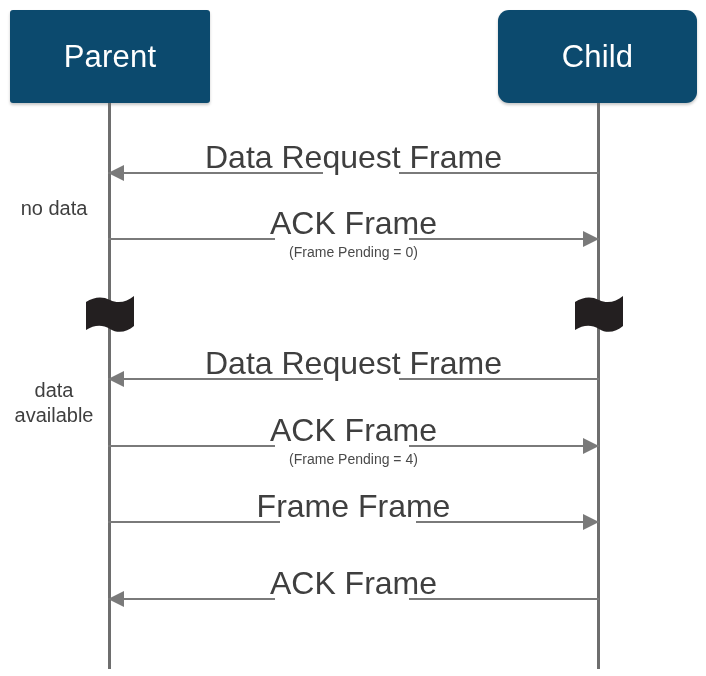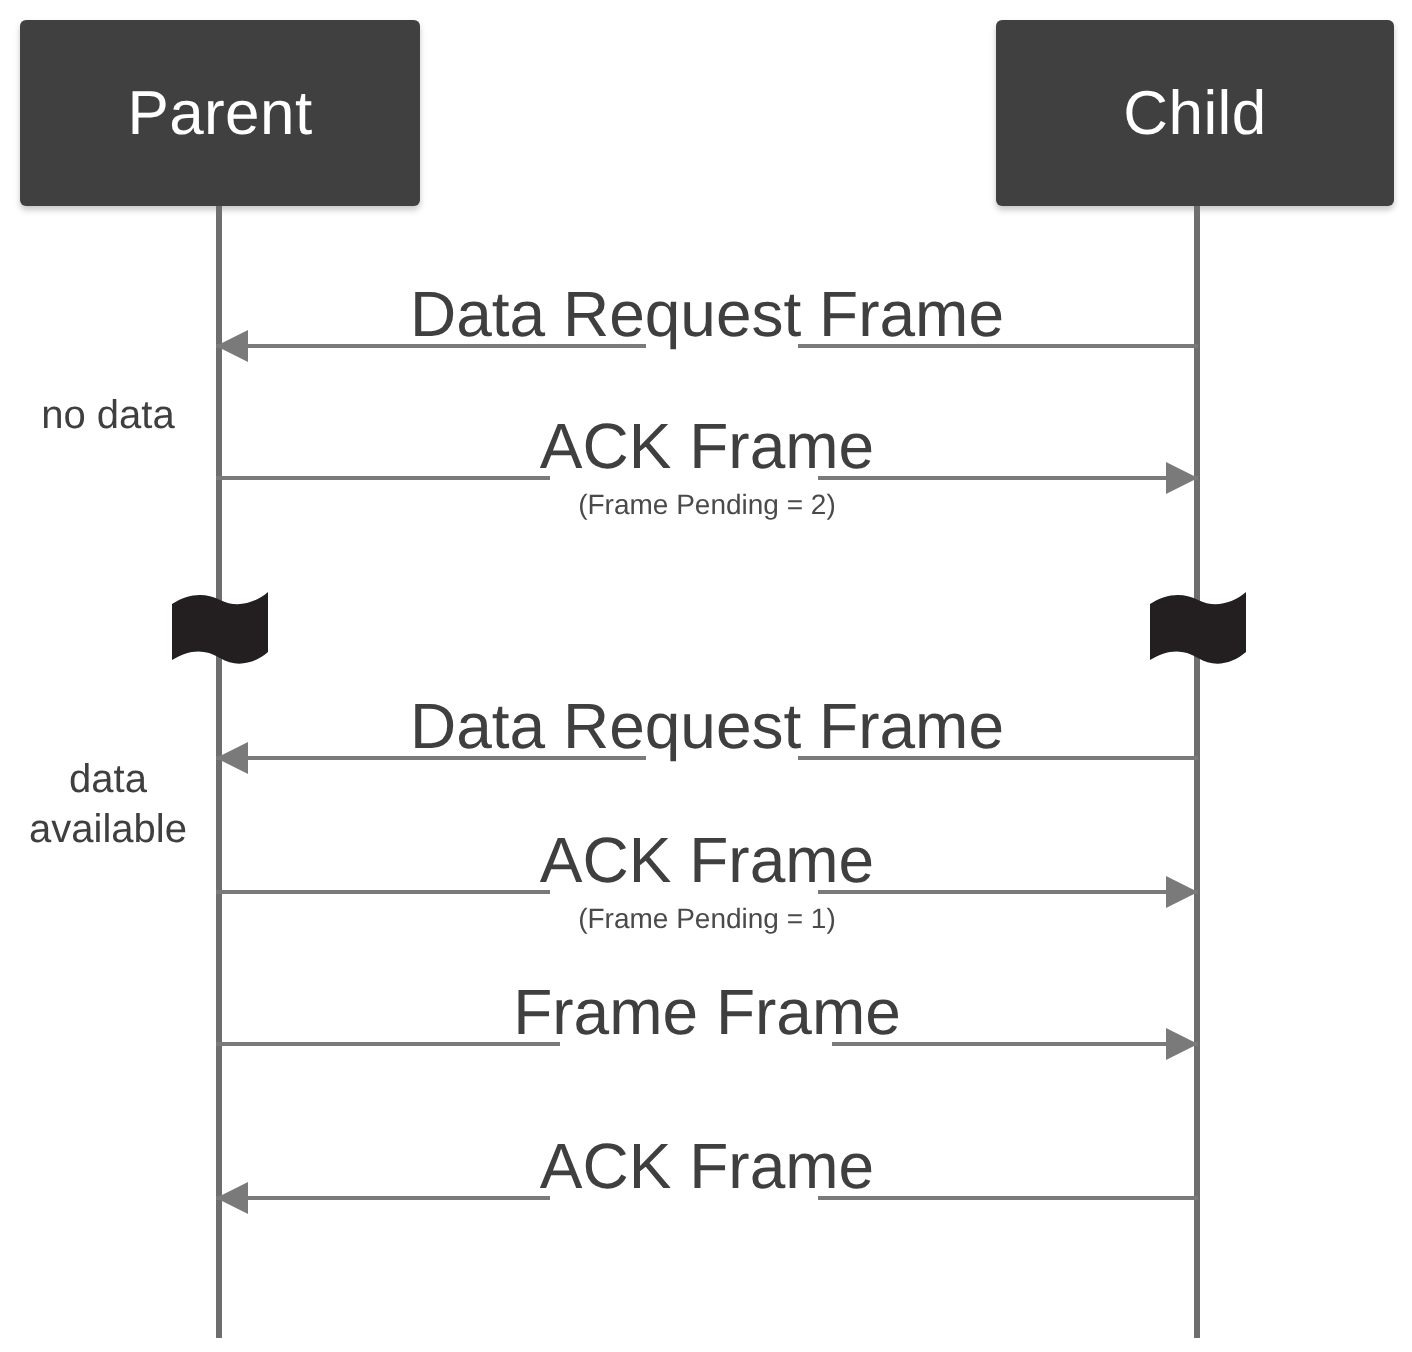--- a/index.html
+++ b/index.html
@@ -20,33 +20,33 @@
   }
 
   
   .participant {
     position: absolute;
     box-sizing: border-box;
     display: flex;
     align-items: center;
     justify-content: center;
     border-radius: 3px;
-    background: #404040;
+    background: #0c4a6e;
     box-shadow: 0 2px 3px rgba(0,0,0,0.22);
   }
   .participant-label {
     color: #ffffff;
     font-size: 31px;
     font-weight: 400;
     letter-spacing: 0.2px;
     line-height: 1;
     white-space: nowrap;
   }
   #participant-parent { left: 10px;  top: 10px; width: 200px; height: 93px; }
-  #participant-child  { left: 498px; top: 10px; width: 199px; height: 93px; }
+  #participant-child  { left: 498px; top: 10px; width: 199px; height: 93px; border-radius: 11px; }
 
   
   .lifeline {
     position: absolute;
     width: 3px;
     background: #6e6e6e;
   }
   #lifeline-parent { left: 108px; top: 103px; height: 566px; }
   #lifeline-child  { left: 597px; top: 103px; height: 566px; }
 
@@ -144,21 +144,21 @@
     <div class="msg-line seg-right" style="width:200px;"></div>
     <div class="arrowhead to-left"></div>
     <div class="msg-text">Data Request Frame</div>
   </div>
 
   <div class="message" style="top:238px;">
     <div class="msg-line seg-left" style="width:167px;"></div>
     <div class="msg-line seg-right" style="width:190px;"></div>
     <div class="arrowhead to-right"></div>
     <div class="msg-text">ACK Frame</div>
-    <div class="msg-subtext">(Frame Pending = 2)</div>
+    <div class="msg-subtext">(Frame Pending = 0)</div>
   </div>
 
   <div class="break-symbol" id="break-parent">
     <svg viewBox="0 0 52 40" width="52" height="40" xmlns="http://www.w3.org/2000/svg">
       <path d="M2,8 C10,3 18,2 26,6 C34,10 43,8 50,2 L50,32 C43,38 34,40 26,35 C18,30 10,31 2,36 Z" fill="#231F20"></path>
     </svg>
   </div>
   <div class="break-symbol" id="break-child">
     <svg viewBox="0 0 52 40" width="52" height="40" xmlns="http://www.w3.org/2000/svg">
       <path d="M2,8 C10,3 18,2 26,6 C34,10 43,8 50,2 L50,32 C43,38 34,40 26,35 C18,30 10,31 2,36 Z" fill="#231F20"></path>
@@ -170,21 +170,21 @@
     <div class="msg-line seg-right" style="width:200px;"></div>
     <div class="arrowhead to-left"></div>
     <div class="msg-text">Data Request Frame</div>
   </div>
 
   <div class="message" style="top:445px;">
     <div class="msg-line seg-left" style="width:167px;"></div>
     <div class="msg-line seg-right" style="width:190px;"></div>
     <div class="arrowhead to-right"></div>
     <div class="msg-text">ACK Frame</div>
-    <div class="msg-subtext">(Frame Pending = 1)</div>
+    <div class="msg-subtext">(Frame Pending = 4)</div>
   </div>
 
   <div class="message" style="top:521px;">
     <div class="msg-line seg-left" style="width:172px;"></div>
     <div class="msg-line seg-right" style="width:183px;"></div>
     <div class="arrowhead to-right"></div>
     <div class="msg-text">Frame Frame</div>
   </div>
 
   <div class="message" style="top:598px;">

